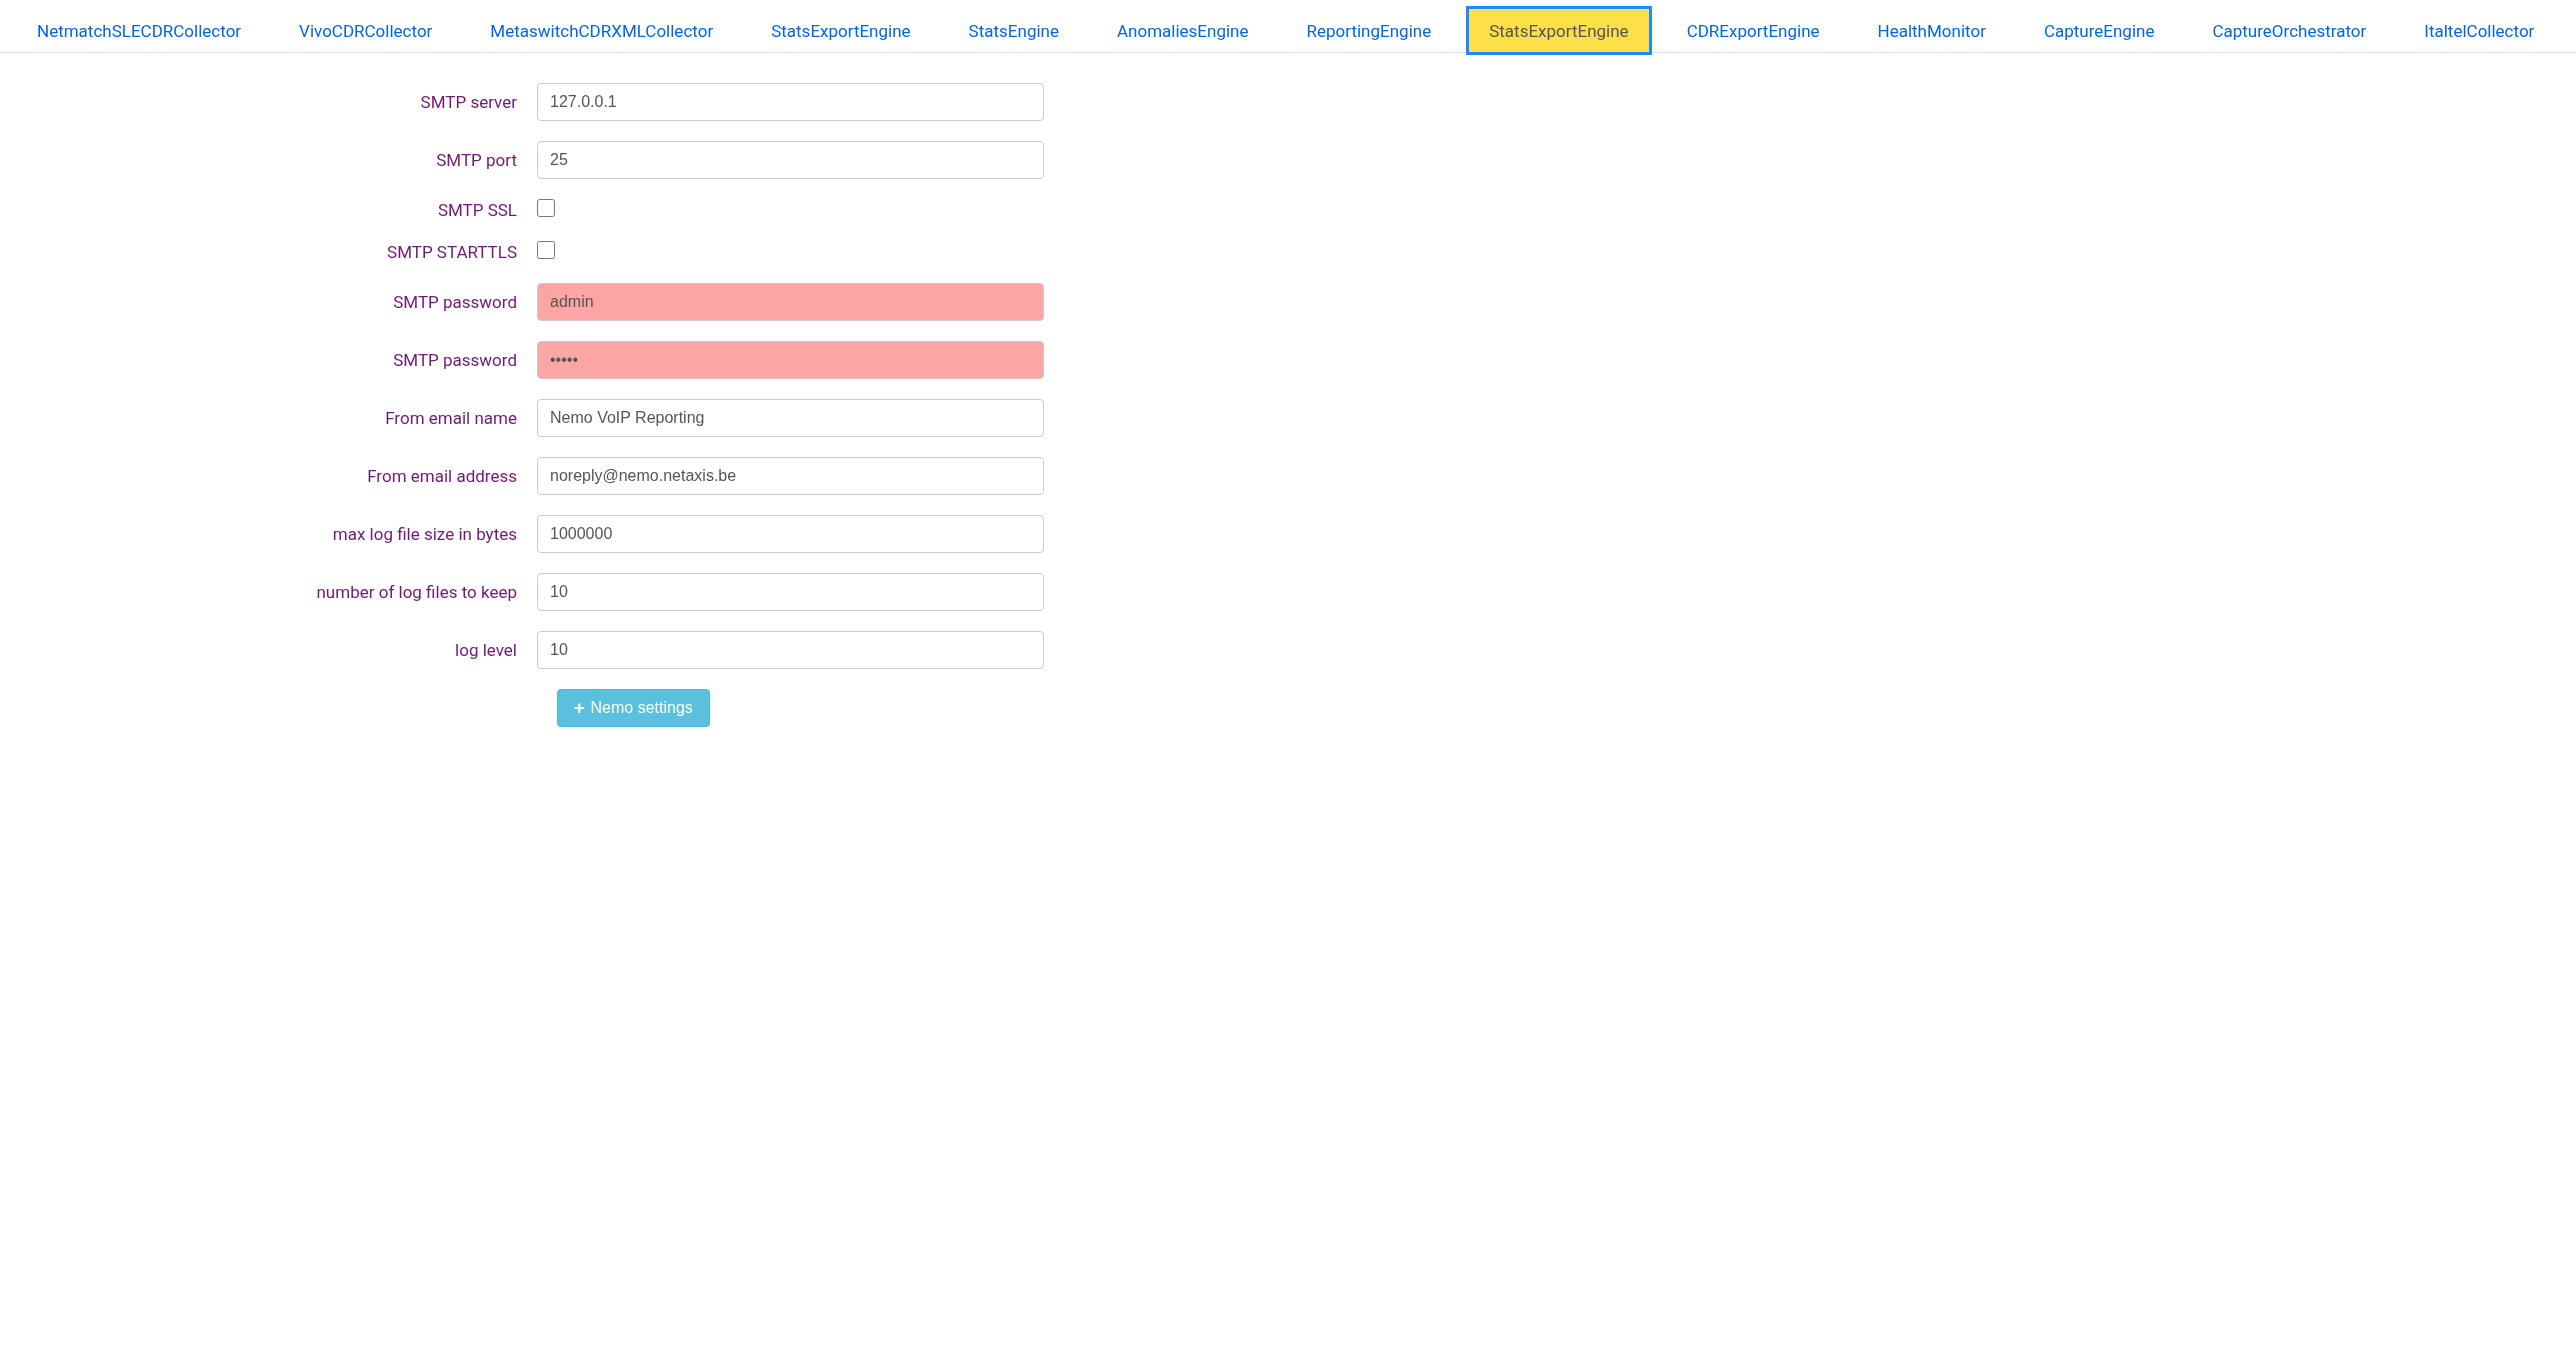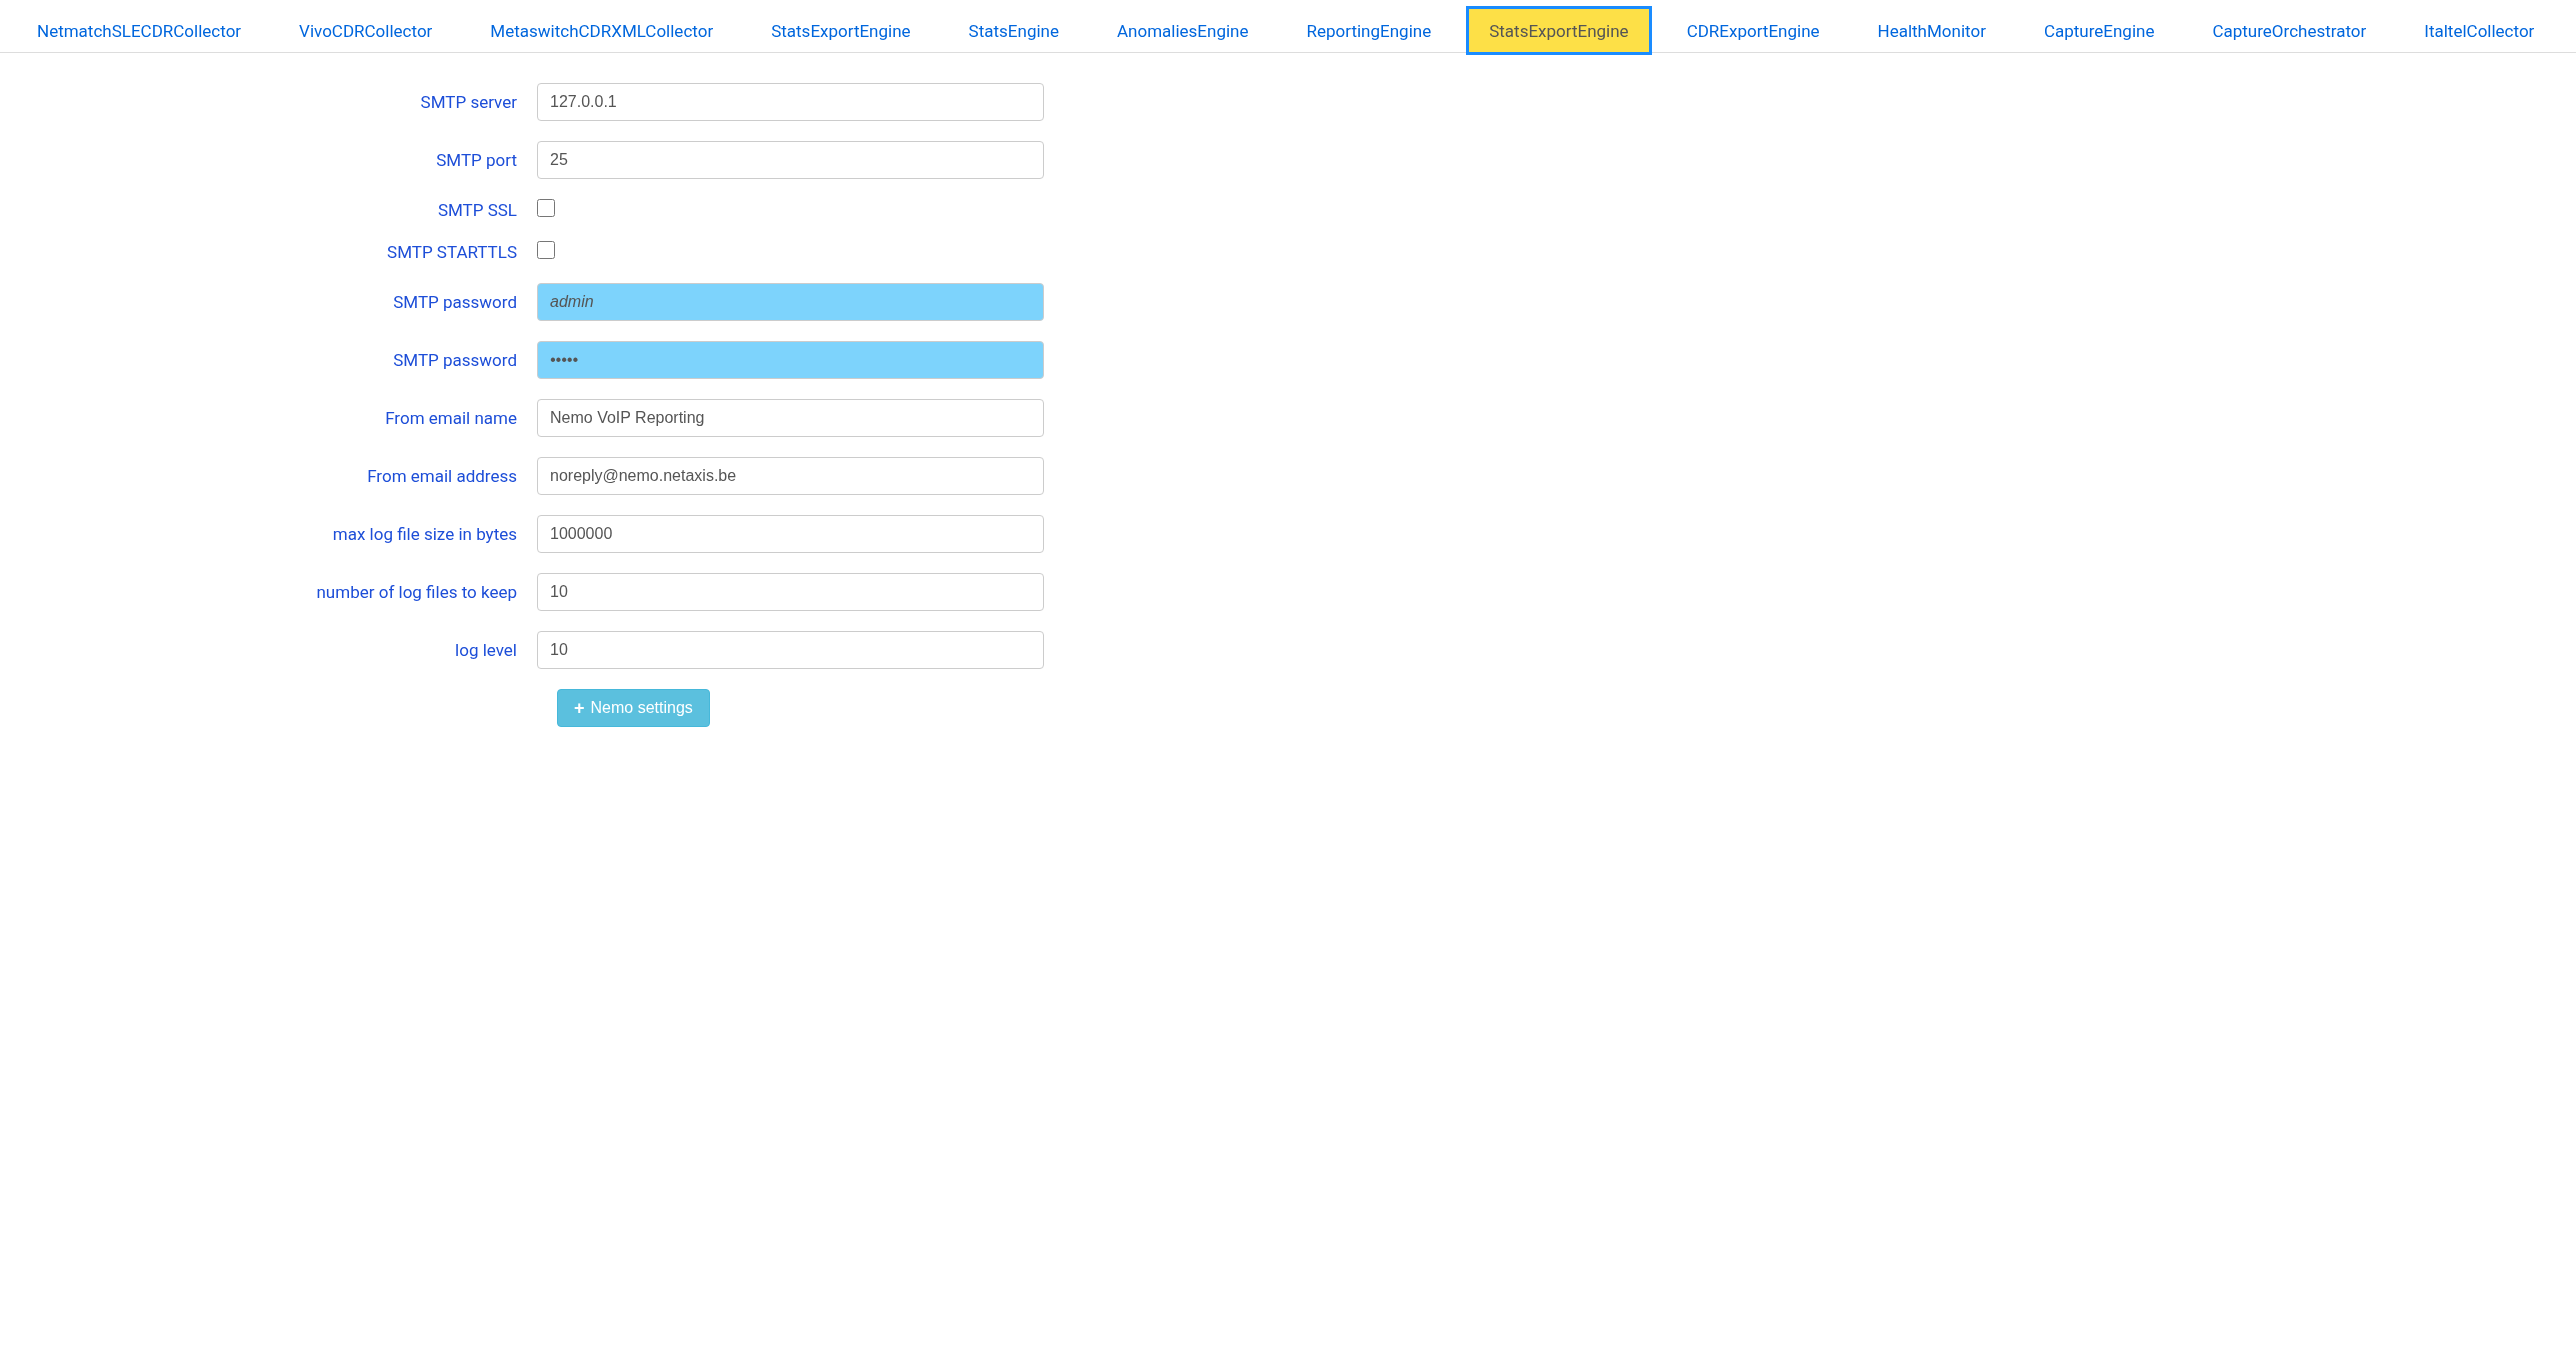--- a/index.html
+++ b/index.html
@@ -48,39 +48,38 @@
     }
     .form-row {
       display: flex;
       align-items: center;
       margin-bottom: 20px;
     }
     .form-label {
       width: 517px;
       text-align: right;
       padding-right: 20px;
-      color: #1d4ed8;
+      color: #701a75;
       font-size: 17px;
     }
     .form-input {
       flex: 0 0 507px;
       border-radius: 11px;
     }
     .form-input input[type="text"],
     .form-input input[type="password"] {
       width: 100%;
       padding: 9px 12px;
       border: 1px solid #ccc;
       border-radius: 4px;
       font-size: 16px;
       color: #555;
     }
     .form-input input.autofill {
-      background-color: #7dd3fc;
-      font-style: italic;
+      background-color: #fca5a5;
     }
     .form-input input[type="checkbox"] {
       width: 18px;
       height: 18px;
       cursor: pointer;
     }
     .button-row {
       display: flex;
       margin-top: 5px;
     }

